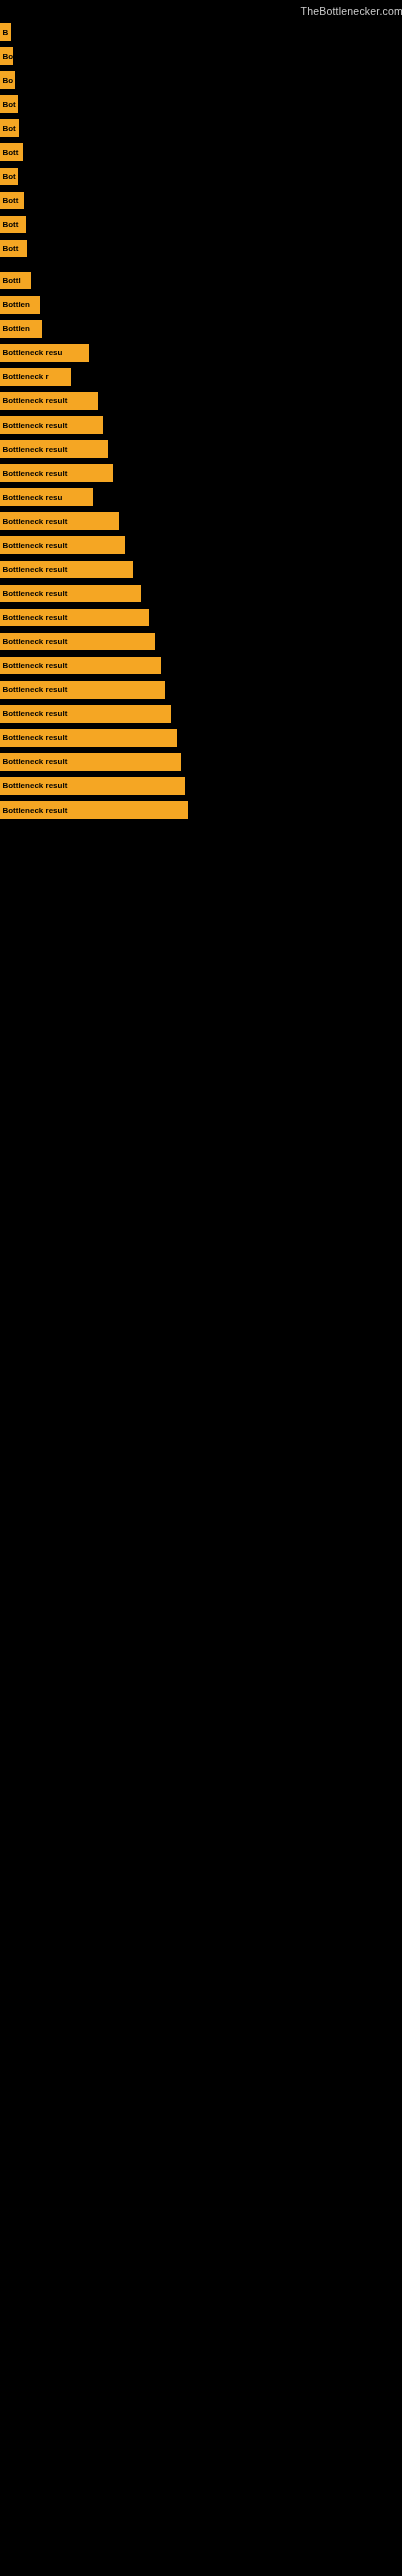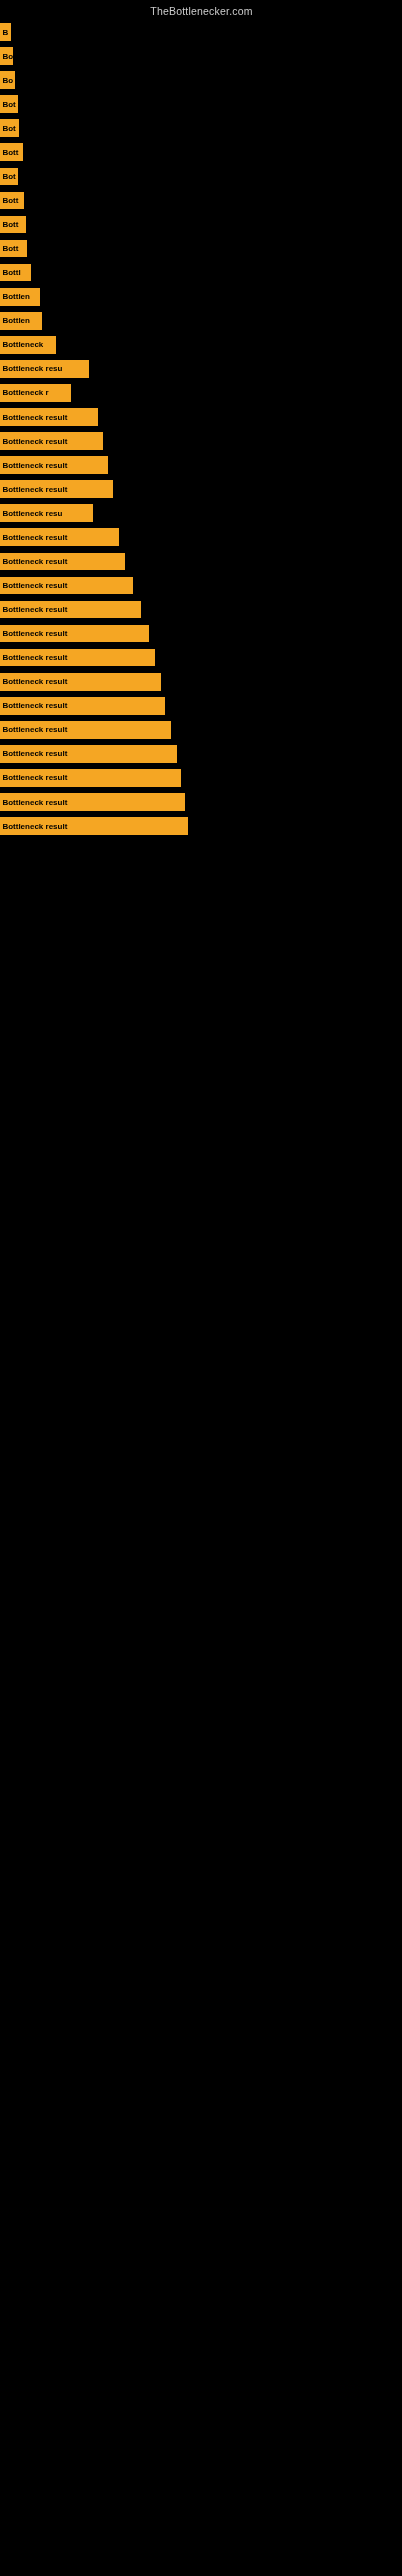--- a/index.html
+++ b/index.html
@@ -10,21 +10,21 @@
     body {
       background-color: #000;
       width: 403px;
       min-height: 2576px;
       font-family: Arial, sans-serif;
       position: relative;
     }
     .site-title {
       color: #ccc;
       font-size: 10.5px;
-      text-align: center;
+      text-align: right;
       padding: 4.8px 0 3.2px 0;
       letter-spacing: 0.2px;
     }
     .bar-row {
       display: flex;
       align-items: center;
       margin: 0 0 0 0;
       padding: 3.2px 0 3.2px 0;
     }
     .bar-label {
@@ -70,30 +70,27 @@
     <div class="bar-row">
       <div class="bar-label" style="width: 24px; min-width: 24px; max-width: 24px;">Bott</div>
     </div>
     <div class="bar-row">
       <div class="bar-label" style="width: 26px; min-width: 26px; max-width: 26px;">Bott</div>
     </div>
     <div class="bar-row">
       <div class="bar-label" style="width: 27px; min-width: 27px; max-width: 27px;">Bott</div>
     </div>
     <div class="bar-row">
-      <div class="bar-label" style="width: 31px; min-width: 31px; max-width: 31px;">Bottl</div>
+      <div class="bar-label" style="width: 31px; min-width: 31px; max-width: 31px; margin-top: 8px;">Bottl</div>
     </div>
     <div class="bar-row">
       <div class="bar-label" style="width: 40px; min-width: 40px; max-width: 40px;">Bottlen</div>
     </div>
     <div class="bar-row">
       <div class="bar-label" style="width: 42px; min-width: 42px; max-width: 42px;">Bottlen</div>
-    </div>
-    <div class="bar-row">
-      <div class="bar-label" style="width: 56px; min-width: 56px; max-width: 56px;">Bottleneck</div>
     </div>
     <div class="bar-row">
       <div class="bar-label" style="width: 89px; min-width: 89px; max-width: 89px;">Bottleneck resu</div>
     </div>
     <div class="bar-row">
       <div class="bar-label" style="width: 71px; min-width: 71px; max-width: 71px;">Bottleneck r</div>
     </div>
     <div class="bar-row">
       <div class="bar-label" style="width: 98px; min-width: 98px; max-width: 98px;">Bottleneck result</div>
     </div>

